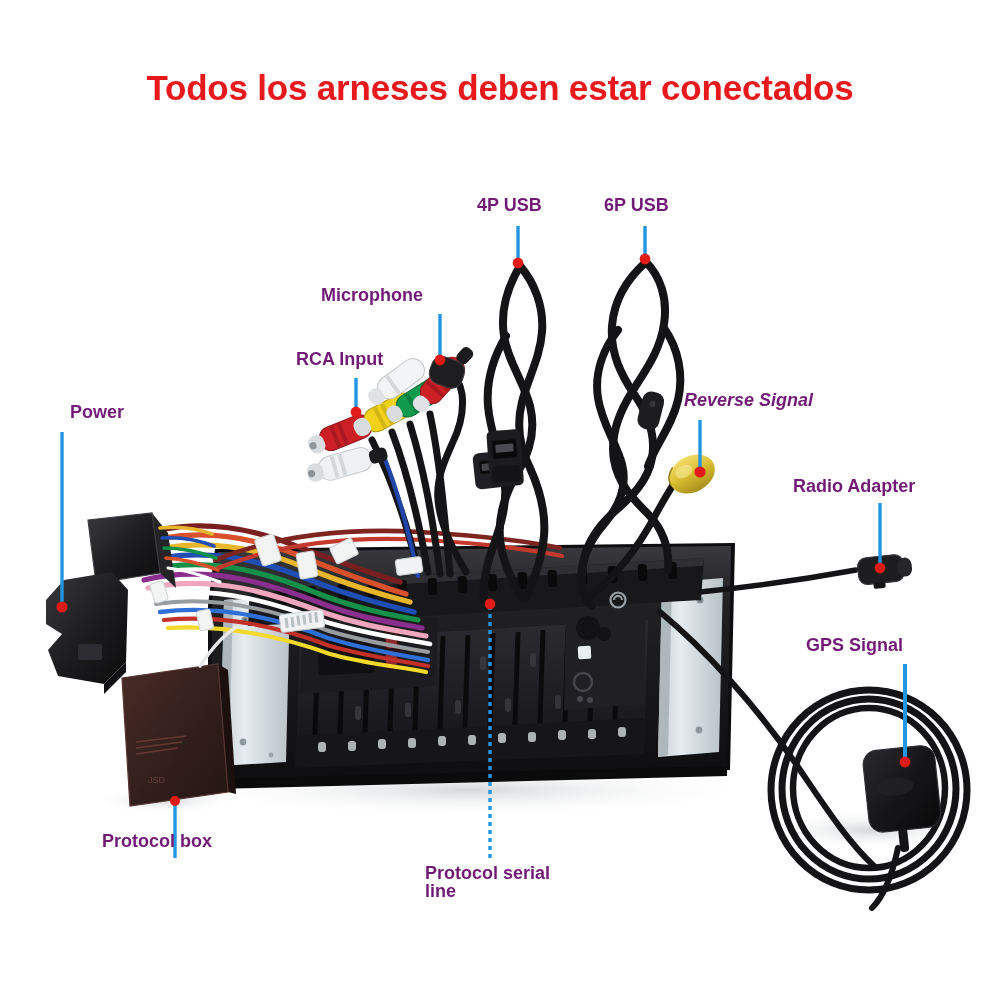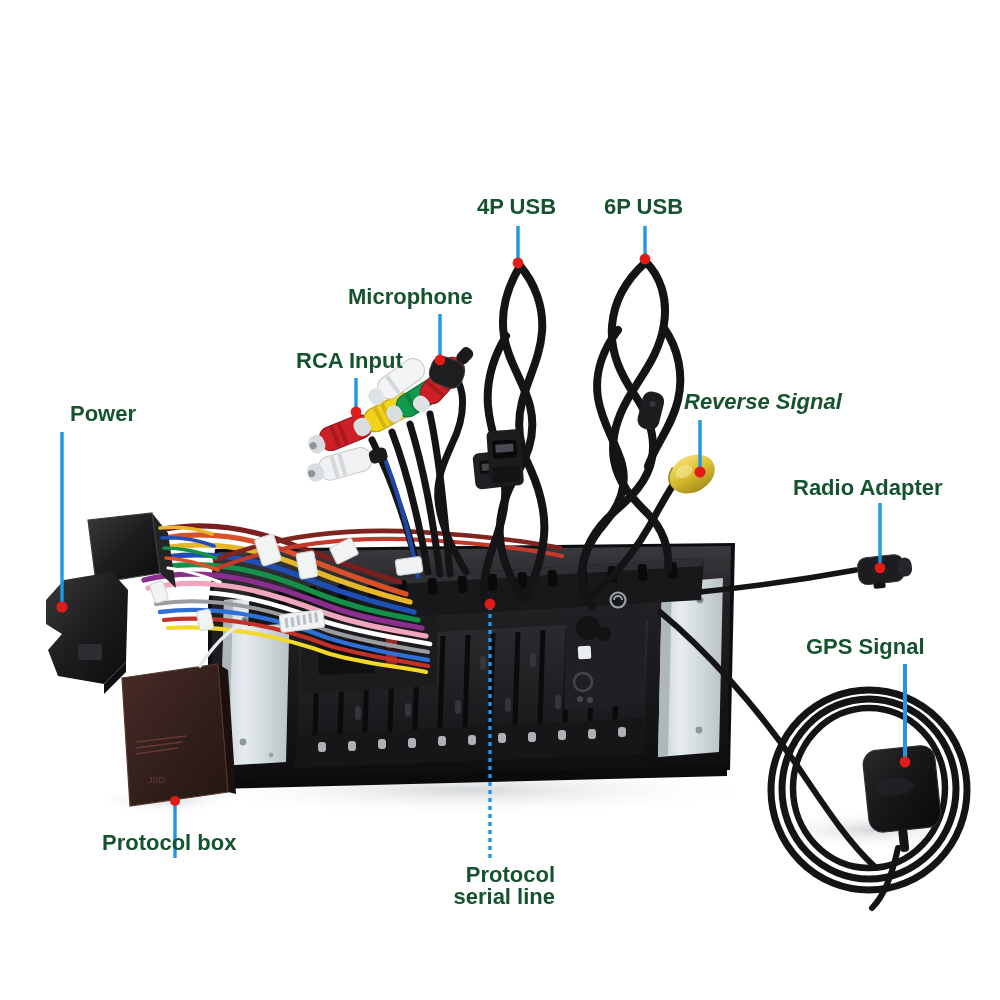--- a/index.html
+++ b/index.html
@@ -27,36 +27,37 @@
     text-align: center;
     color: #e8191c;
     font-size: 35px;
     font-weight: bold;
     letter-spacing: -0.2px;
     font-family: "Liberation Sans", sans-serif;
     white-space: nowrap;
   }
   .lbl {
     position: absolute;
-    color: #14532d;
+    color: #701a75;
     font-weight: bold;
-    font-size: 22px;
+    font-size: 18px;
     white-space: nowrap;
     line-height: 1.02;
     font-family: "Liberation Sans", sans-serif;
   }
-  .lbl.two-line { white-space: normal; text-align: right; }
+  .lbl.two-line { white-space: normal; text-align: left; }
   svg { display: block; }
   .nosel { user-select: none; }
 </style>
 </head>
 <body>
 
 <div id="stage" class="nosel">
 
+  <div class="title">Todos los arneses deben estar conectados</div>
 
   <svg id="artboard" width="1000" height="1000" viewBox="0 0 1000 1000">
 
     <defs>
       <linearGradient id="gChassis" x1="0" y1="0" x2="0" y2="1">
         <stop offset="0" stop-color="#3a3a3e"></stop>
         <stop offset="0.25" stop-color="#212124"></stop>
         <stop offset="1" stop-color="#0e0e10"></stop>
       </linearGradient>
       <linearGradient id="gBracket" x1="0" y1="0" x2="1" y2="0">
@@ -496,21 +497,21 @@
         <circle cx="490" cy="604" r="5.4" fill="#e01b18"></circle>
       </g>
     </g>
 
   </svg>
 
   <div class="lbl" style="left:30px;  top:403px;margin-left:40px;">Power</div>
 
   <div class="lbl" style="left:296px; top:350px;">RCA Input</div>
 
-  <div class="lbl" style="left:348px; top:286px;">Microphone</div>
+  <div class="lbl" style="left:321px; top:286px;">Microphone</div>
 
   <div class="lbl" style="left:477px; top:196px;">4P USB</div>
 
   <div class="lbl" style="left:604px; top:196px;">6P USB</div>
 
   <div class="lbl" style="left:684px; top:391px;font-style:italic;">Reverse Signal</div>
 
   <div class="lbl" style="left:781px; top:477px;margin-left:12px;">Radio Adapter</div>
 
   <div class="lbl" style="left:806px; top:636px;">GPS Signal</div>

